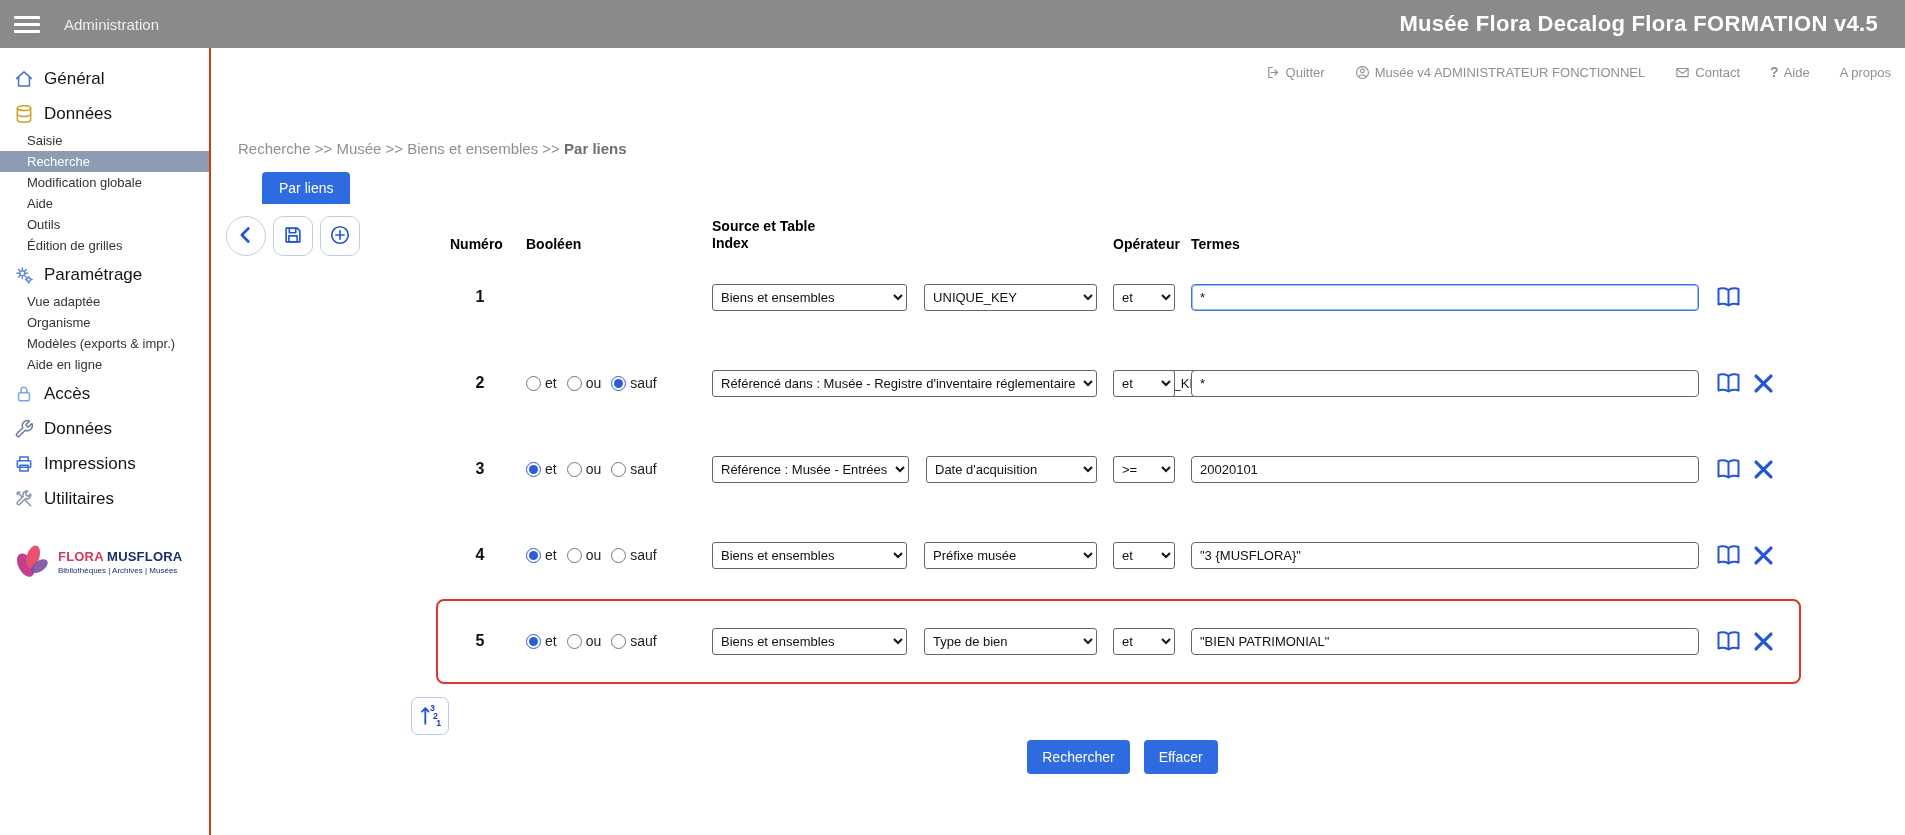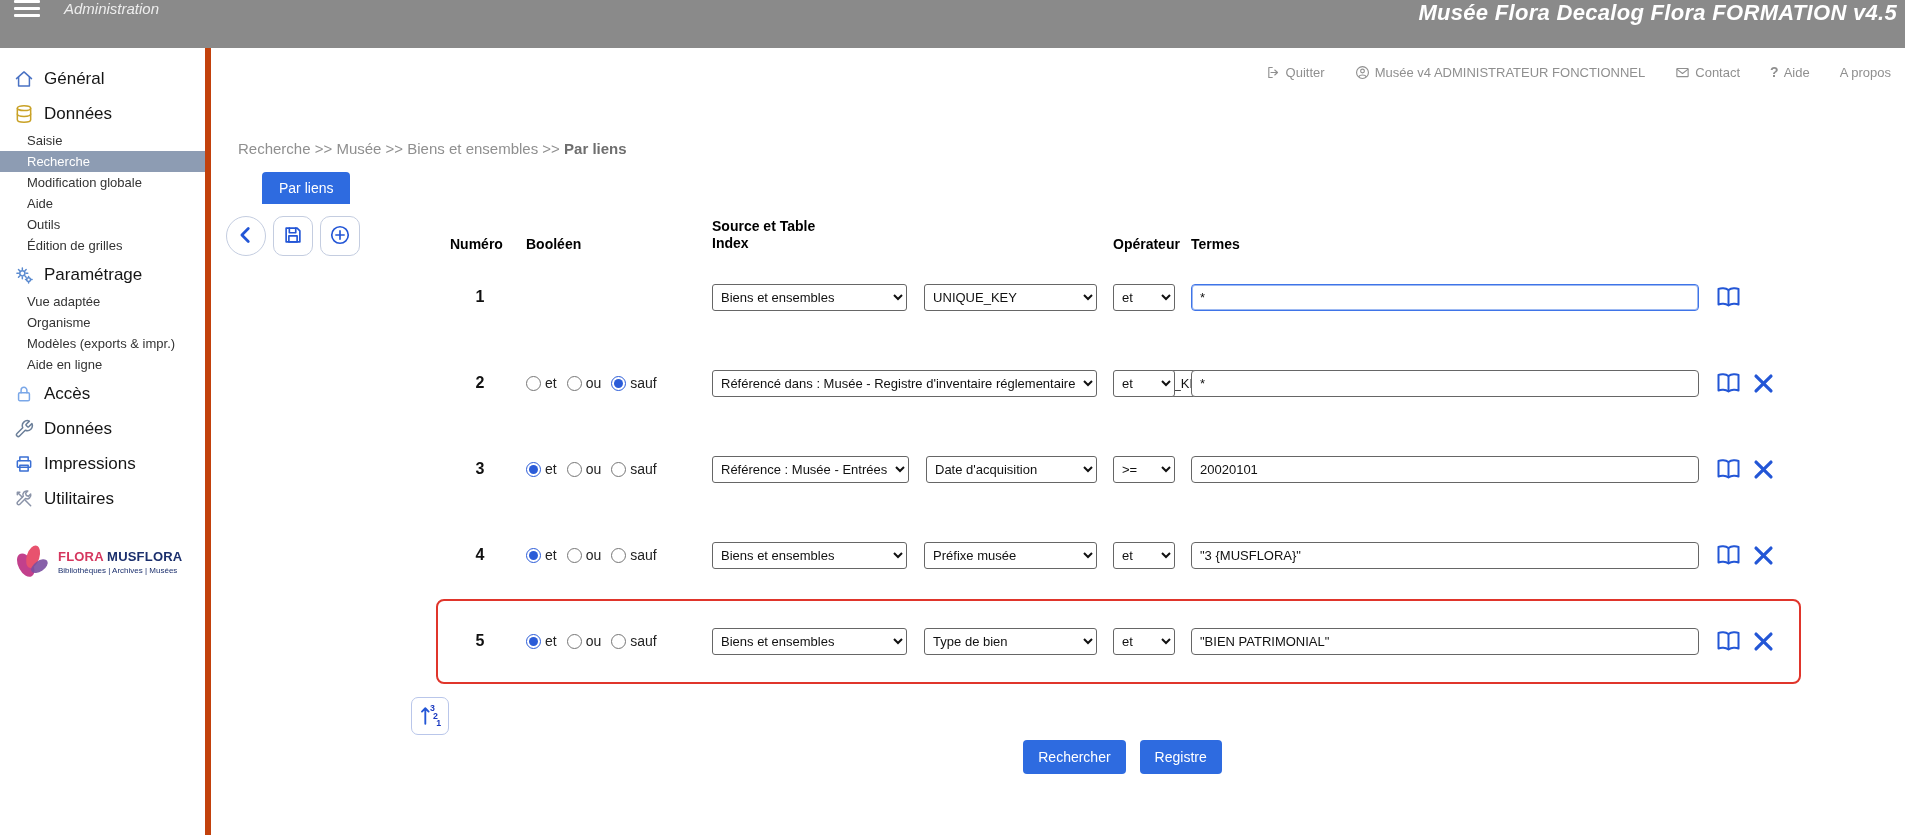--- a/index.html
+++ b/index.html
@@ -5,31 +5,31 @@
   * { box-sizing: border-box; }
   html, body { margin: 0; padding: 0; background: #fff; }
   .screen {
     position: relative; width: 1905px; height: 835px; overflow: hidden;
     background: #fff; font-family: "Liberation Sans", sans-serif; color: #111;
   }
 
   
   .topbar {
     position: absolute; top: 0; left: 0; right: 0; height: 48px;
-    background: #8a8a8a; display: flex; padding: 0 8px 0 14px; font-style: italic;
+    background: #8a8a8a; display: flex; align-items: center; padding: 0 27px 0 14px;
   }
   .hamburger { width: 26px; display: flex; flex-direction: column; gap: 4px; cursor: pointer; }
   .hamburger span { display: block; height: 3px; background: #fff; border-radius: 1px; }
   .app-label { margin-left: 24px; font-size: 15px; color: #ededed; }
   .window-title { margin-left: auto; font-size: 22px; font-weight: bold; color: #fff; letter-spacing: 0.3px; }
 
   
   .sidebar {
     position: absolute; top: 48px; left: 0; width: 211px; bottom: 0;
-    background: #fff; border-right: 6px solid #c2410c;
+    background: #fff; border-right: 2px solid #c2410c;
   }
   .sb-nav { padding-top: 12px; }
   .sb-section {
     display: flex; align-items: center; gap: 10px;
     padding: 6px 14px; margin-top: 3px; font-size: 17px; color: #151515; cursor: pointer;
   }
   .sb-icon { width: 20px; height: 20px; display: inline-flex; flex: none; }
   .sb-icon svg { width: 20px; height: 20px; }
   .sb-item {
     font-size: 13px; color: #333; padding: 3px 14px 3px 27px; cursor: pointer; line-height: 15px;
@@ -531,17 +531,17 @@
       <span><svg viewBox="0 0 26 26" width="27" height="27" fill="none">
             <path d="M8 22 V7 M4.8 10.2 L8 7 L11.2 10.2" stroke="#2356d6" stroke-width="1.8" stroke-linecap="round" stroke-linejoin="round"></path>
             <text x="12.5" y="10" font-size="8.5" fill="#1a39c0" font-weight="bold" font-family="sans-serif">3</text>
             <text x="15.5" y="17" font-size="8.5" fill="#1a39c0" font-weight="bold" font-family="sans-serif">2</text>
             <text x="18.5" y="24" font-size="8.5" fill="#1a39c0" font-weight="bold" font-family="sans-serif">1</text>
           </svg></span>
     </button>
 
     <div class="actions">
       <button class="btn primary">Rechercher</button>
-      <button class="btn primary">Registre</button>
+      <button class="btn primary">Effacer</button>
     </div>
 
   </main>
 </div>
 
 </body></html>

